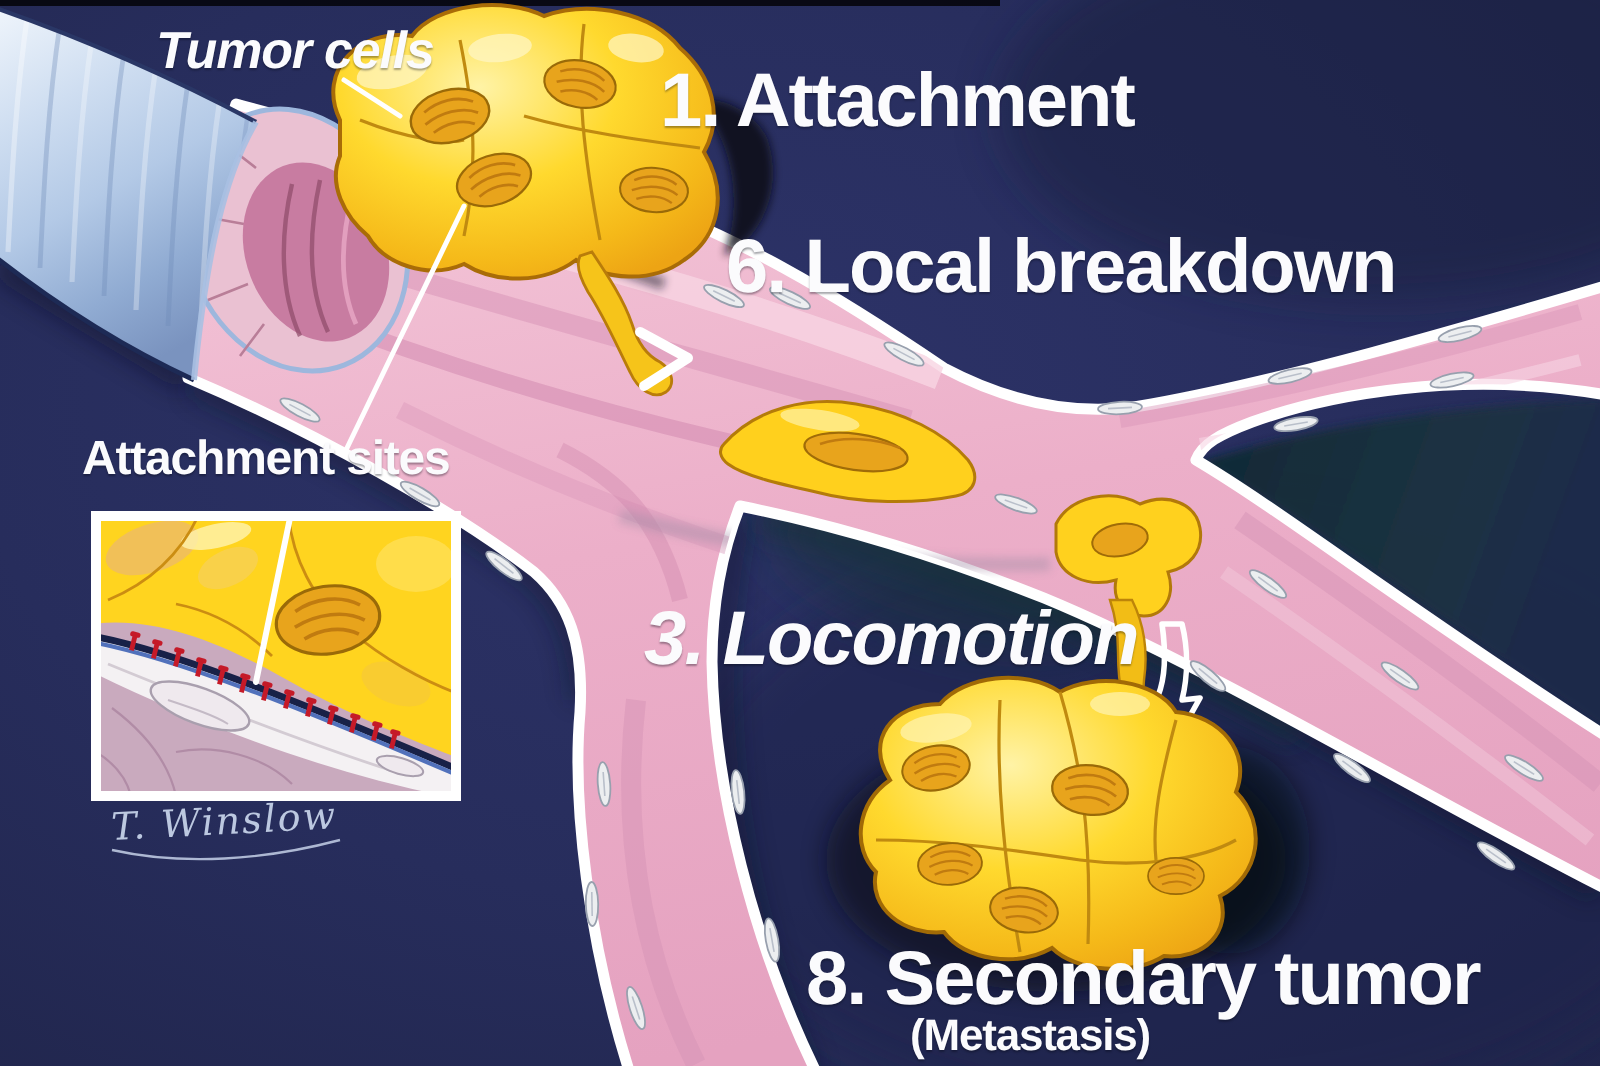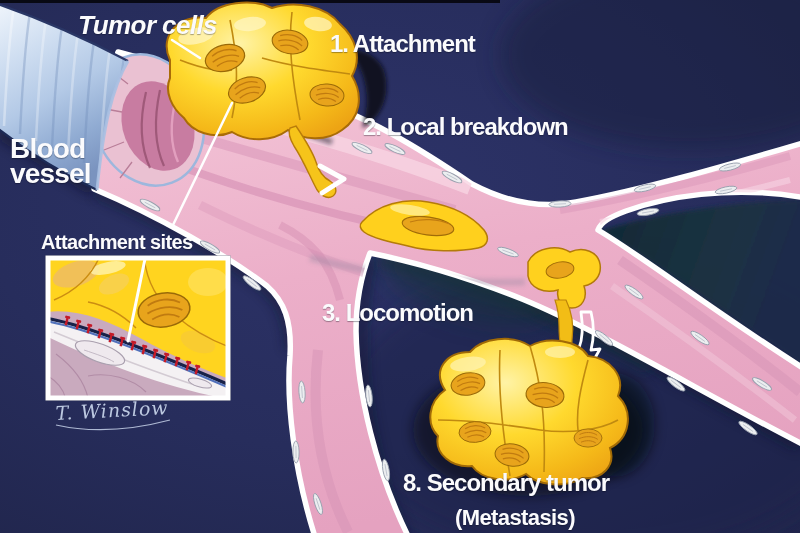--- a/index.html
+++ b/index.html
@@ -6,29 +6,29 @@
   .stage{
     position:relative;width:800px;height:533px;overflow:hidden;
     background:#272d5c;font-family:"Liberation Sans",sans-serif;
   }
   .stage svg{position:absolute;left:0;top:0;display:block;}
   .lbl{
     position:absolute;color:#fbfbfd;font-weight:700;line-height:1;
     letter-spacing:-0.6px;white-space:nowrap;
     text-shadow:0 1px 1px rgba(5,8,20,.35);
   }
-  .lbl-step{font-size:24px;letter-spacing:-1px;}
+  .lbl-step{font-size:38px;letter-spacing:-1px;}
   #lbl-tumor-cells{left:78px;top:12px;font-size:26px;font-style:italic;}
   #lbl-step-1{left:330px;top:32px;}
   #lbl-step-2{left:363px;top:115px;}
-  #lbl-step-3{left:322px;top:301px;}
+  #lbl-step-3{left:322px;top:301px;font-style:italic;}
   #lbl-step-4{left:403px;top:471px;}
   #lbl-metastasis{left:455px;top:507px;font-size:22px;}
   #lbl-blood-vessel{left:10px;top:136px;font-size:28px;line-height:25px;letter-spacing:-0.8px;}
-  #lbl-attachment-sites{left:41px;top:232px;font-size:20px;}
+  #lbl-attachment-sites{left:41px;top:218px;font-size:24px;}
 </style>
 </head>
 <body>
 
 <div class="stage">
 
 <svg width="800" height="533" viewBox="0 0 800 533">
   <defs>
     <radialGradient id="bgG" cx="45%" cy="38%" r="85%">
       <stop offset="0" stop-color="#2d3369"></stop>
@@ -300,23 +300,19 @@
   <line x1="145" y1="259" x2="128" y2="341" stroke="#ffffff" stroke-width="3" stroke-linecap="round"></line>
 
   <g>
     <text x="56" y="420" font-family="DejaVu Serif, serif" font-style="italic" font-size="19" fill="#bcc8e0" transform="rotate(-3 56 420)" letter-spacing="1">T. Winslow</text>
     <path d="M 56,425 C 92,433 132,430 170,420" stroke="#bcc8e0" stroke-width="1.2" fill="none" opacity="0.9"></path>
   </g>
 </svg>
 
 <div class="lbl" id="lbl-tumor-cells">Tumor cells</div>
 <div class="lbl lbl-step" id="lbl-step-1">1. Attachment</div>
-<div class="lbl lbl-step" id="lbl-step-2">2. Local breakdown</div>
+<div class="lbl lbl-step" id="lbl-step-2">6. Local breakdown</div>
 <div class="lbl lbl-step" id="lbl-step-3">3. Locomotion</div>
 <div class="lbl lbl-step" id="lbl-step-4">8. Secondary tumor</div>
 <div class="lbl" id="lbl-metastasis">(Metastasis)</div>
-<div class="lbl" id="lbl-blood-vessel">
-  <span>Blood</span><br>
-  <span>vessel</span>
+<div class="lbl" id="lbl-attachment-sites">Attachment sites</div>
+
 </div>
-<div class="lbl" id="lbl-attachment-sites">Attachment sites</div>
-
-</div>
 
 </body></html>

